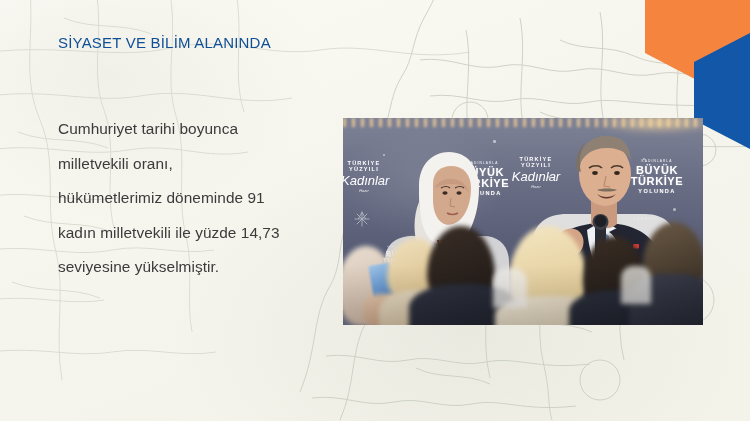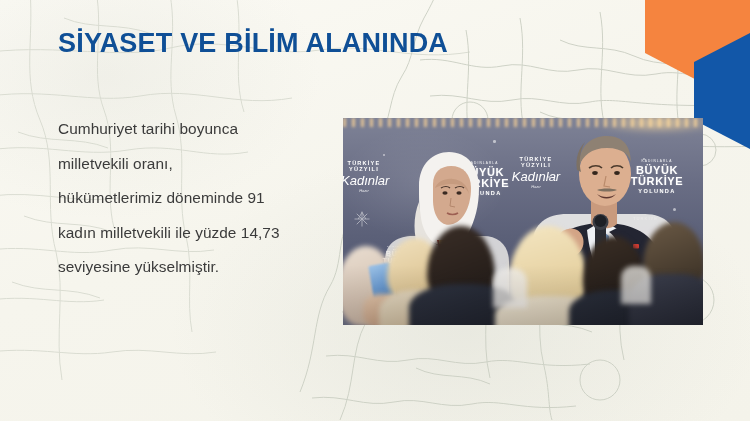--- a/index.html
+++ b/index.html
@@ -24,21 +24,21 @@
       linear-gradient(160deg,#fbfaf4 0%,#f6f5ed 45%,#f4f3ea 100%);
   }
 
   
   .hex{position:absolute;}
   .hex svg{display:block;}
 
   
   .title{
     position:absolute;left:58px;top:28px;width:330px;
-    font-weight:bold;font-size:27px;line-height:30px;
+    font-weight:normal;font-size:15px;line-height:30px;
     letter-spacing:.2px;
   }
   .title .l{display:block;white-space:nowrap;}
 
   
   .body-copy{
     position:absolute;left:58px;top:108px;width:292px;
     font-size:15.4px;line-height:27.5px;color:#3b3b3b;
     letter-spacing:.05px;
   }

